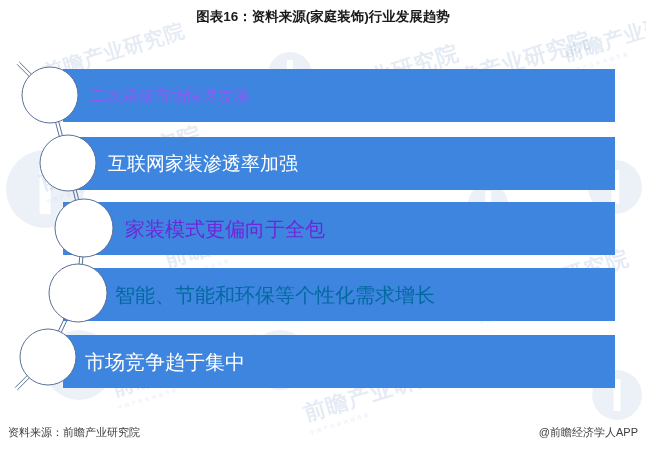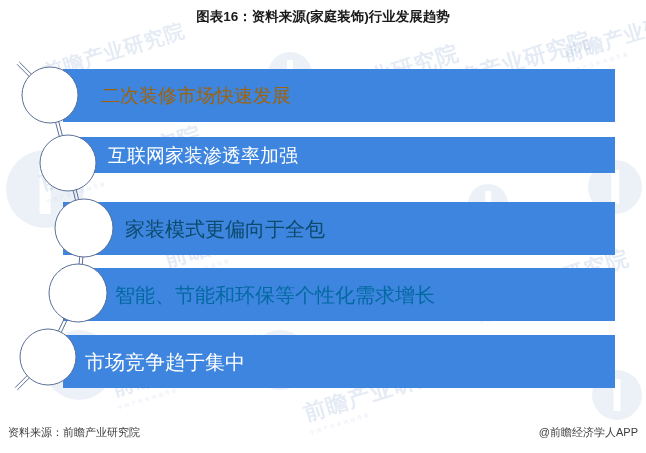--- a/index.html
+++ b/index.html
@@ -191,29 +191,29 @@
       <span>前瞻产业研究院</span>
       <span class="wm-sub">中国产业咨询领导者</span>
     </div>
   </div>
 
   <div id="chart-title">图表16：资料来源(家庭装饰)行业发展趋势</div>
 
   <div id="bars-layer">
       <div class="trend-bar" style="left: 63px; top: 69px; width: 552px; height: 53px;">
         <div class="bar-fill" style="background: rgb(61, 133, 222);"></div>
-        <div class="bar-label" style="font-size: 19px; color: #a16207; margin-left: 38px;">二次装修市场快速发展</div>
-      </div>
-      <div class="trend-bar" style="left: 63px; top: 137px; width: 552px; height: 36px;">
+        <div class="bar-label" style="font-size: 16px; color: #8b5cf6; margin-left: 27px;">二次装修市场快速发展</div>
+      </div>
+      <div class="trend-bar" style="left: 63px; top: 137px; width: 552px; height: 53px;">
         <div class="bar-fill" style="background: rgb(61, 133, 222);"></div>
         <div class="bar-label" style="font-size: 19px; color: rgb(255, 255, 255); margin-left: 45px;">互联网家装渗透率加强</div>
       </div>
       <div class="trend-bar" style="left: 63px; top: 202px; width: 552px; height: 53px;">
         <div class="bar-fill" style="background: rgb(61, 133, 222);"></div>
-        <div class="bar-label" style="font-size: 20px; color: #0c4a6e; margin-left: 62px;">家装模式更偏向于全包</div>
+        <div class="bar-label" style="font-size: 20px; color: #6d28d9; margin-left: 62px;">家装模式更偏向于全包</div>
       </div>
       <div class="trend-bar" style="left: 63px; top: 268px; width: 552px; height: 53px;">
         <div class="bar-fill" style="background: rgb(61, 133, 222);"></div>
         <div class="bar-label" style="font-size: 20px; color: #0369a1; margin-left: 52px;">智能、节能和环保等个性化需求增长</div>
       </div>
       <div class="trend-bar" style="left: 63px; top: 335px; width: 552px; height: 53px;">
         <div class="bar-fill" style="background: rgb(61, 133, 222);"></div>
         <div class="bar-label" style="font-size: 20px; color: rgb(255, 255, 255); margin-left: 22px;">市场竞争趋于集中</div>
       </div>
     </div>

